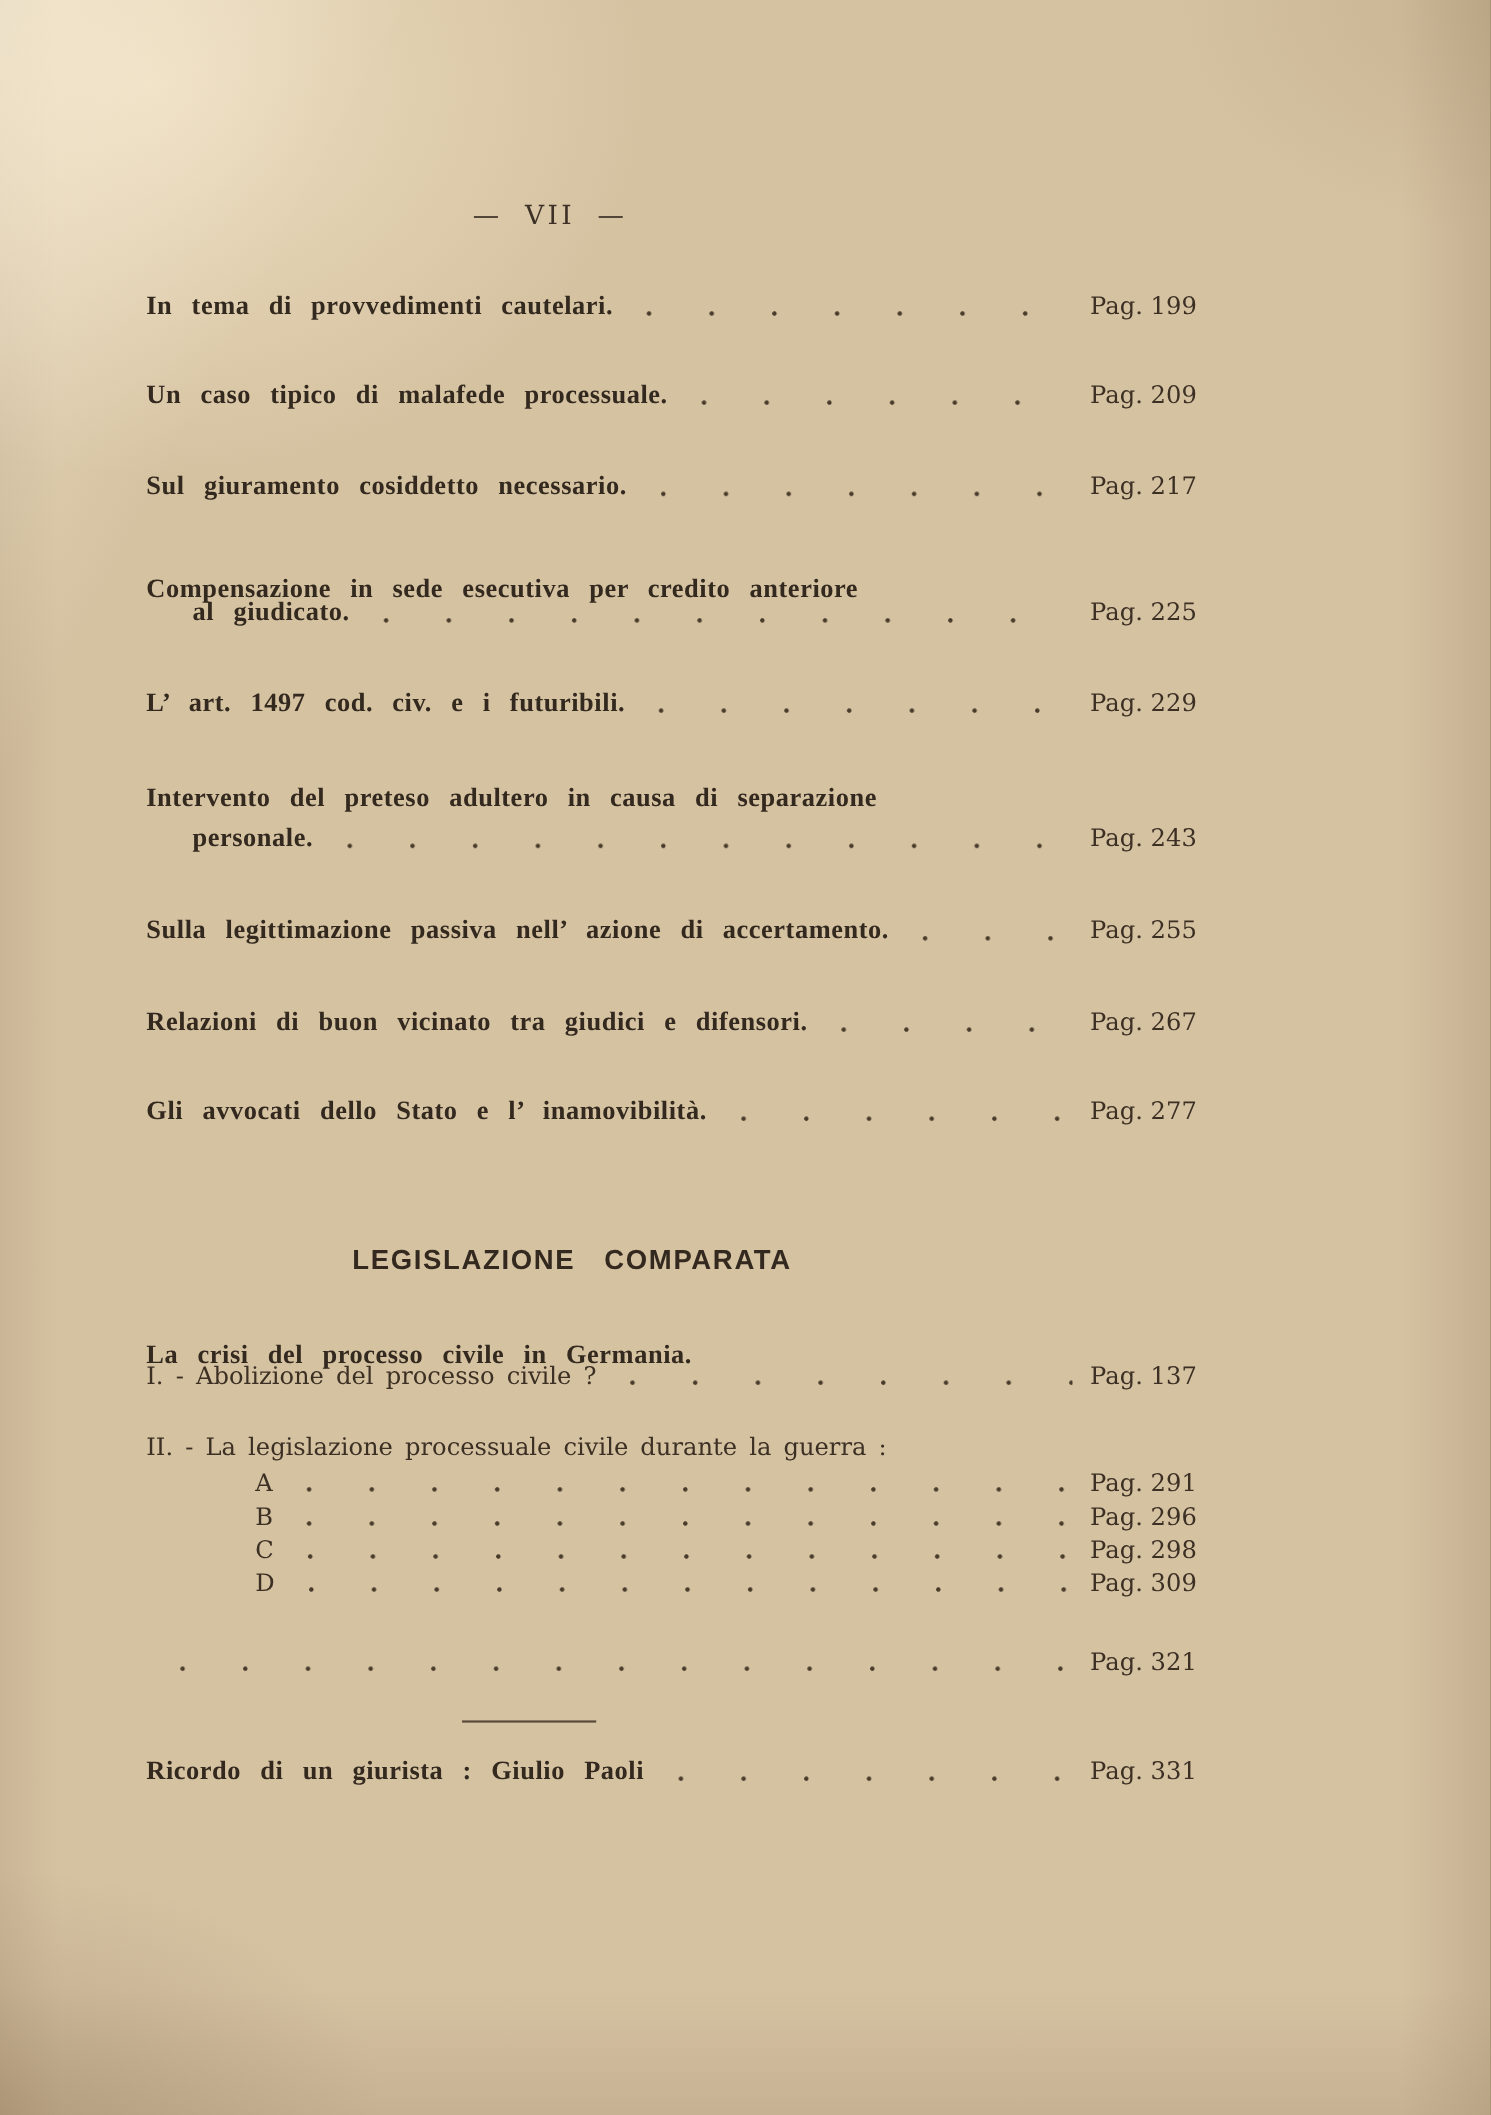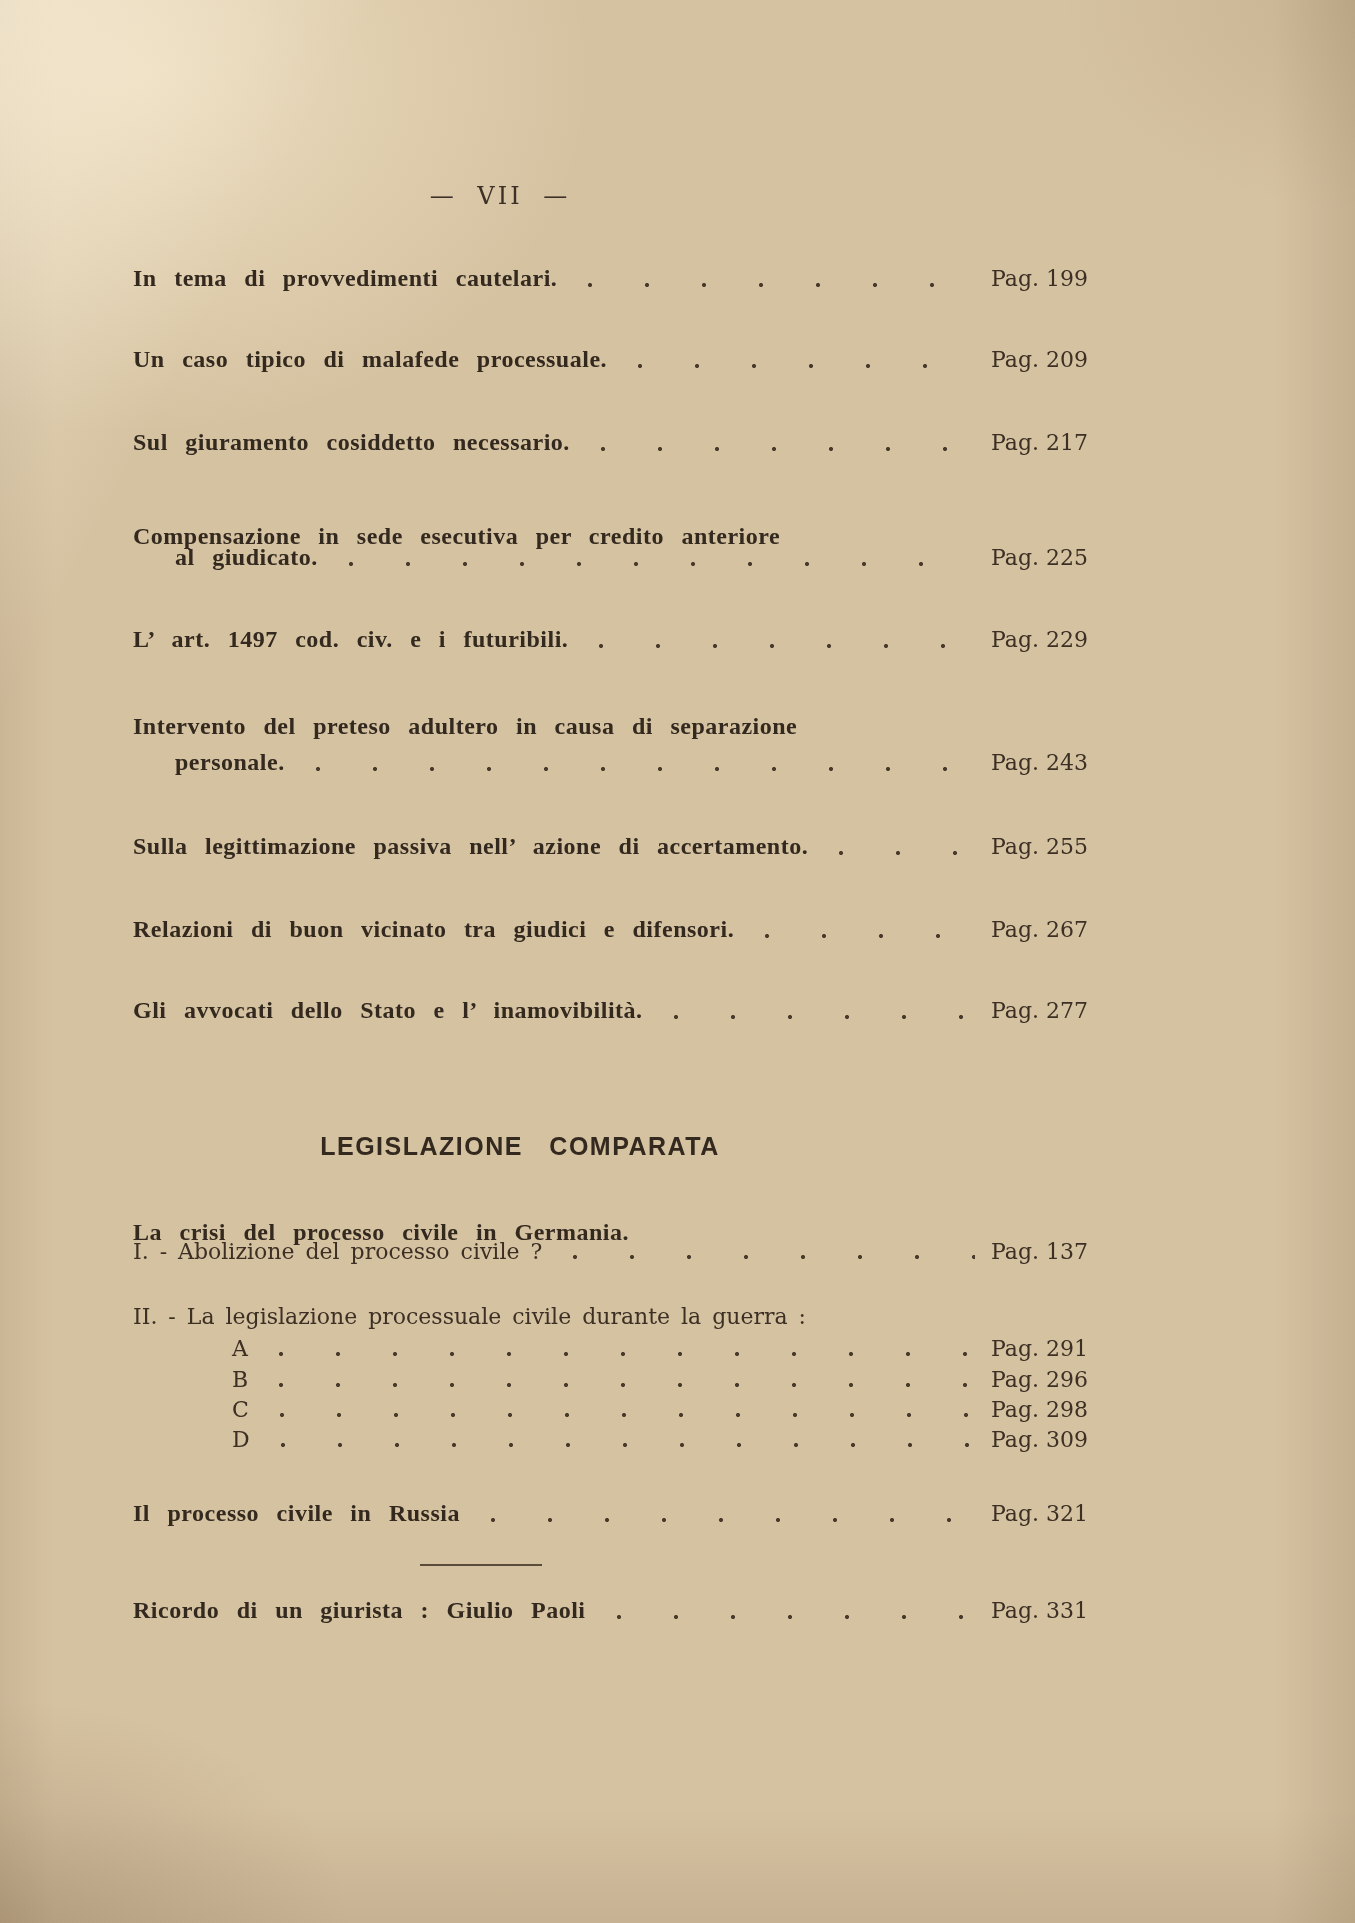--- a/index.html
+++ b/index.html
@@ -169,21 +169,20 @@
     <span class="pag">Pag. 298</span>
   </div>
 
   <div class="row" style="top:1427px">
     <span class="serif letter">D</span>
     <span class="dots"></span>
     <span class="pag">Pag. 309</span>
   </div>
 
   <div class="row" style="top:1499px">
-    <span class="sans">Il processo civile in Russia</span>
     <span class="dots"></span>
     <span class="pag">Pag. 321</span>
   </div>
 
   <div class="divider"></div>
 
   <div class="row" style="top:1596px">
     <span class="sans">Ricordo di un giurista : Giulio Paoli</span>
     <span class="dots"></span>
     <span class="pag">Pag. 331</span>

